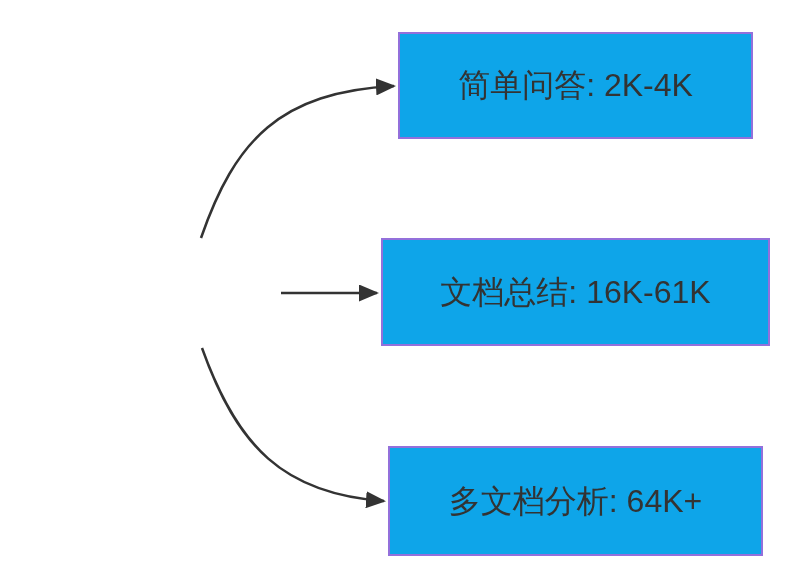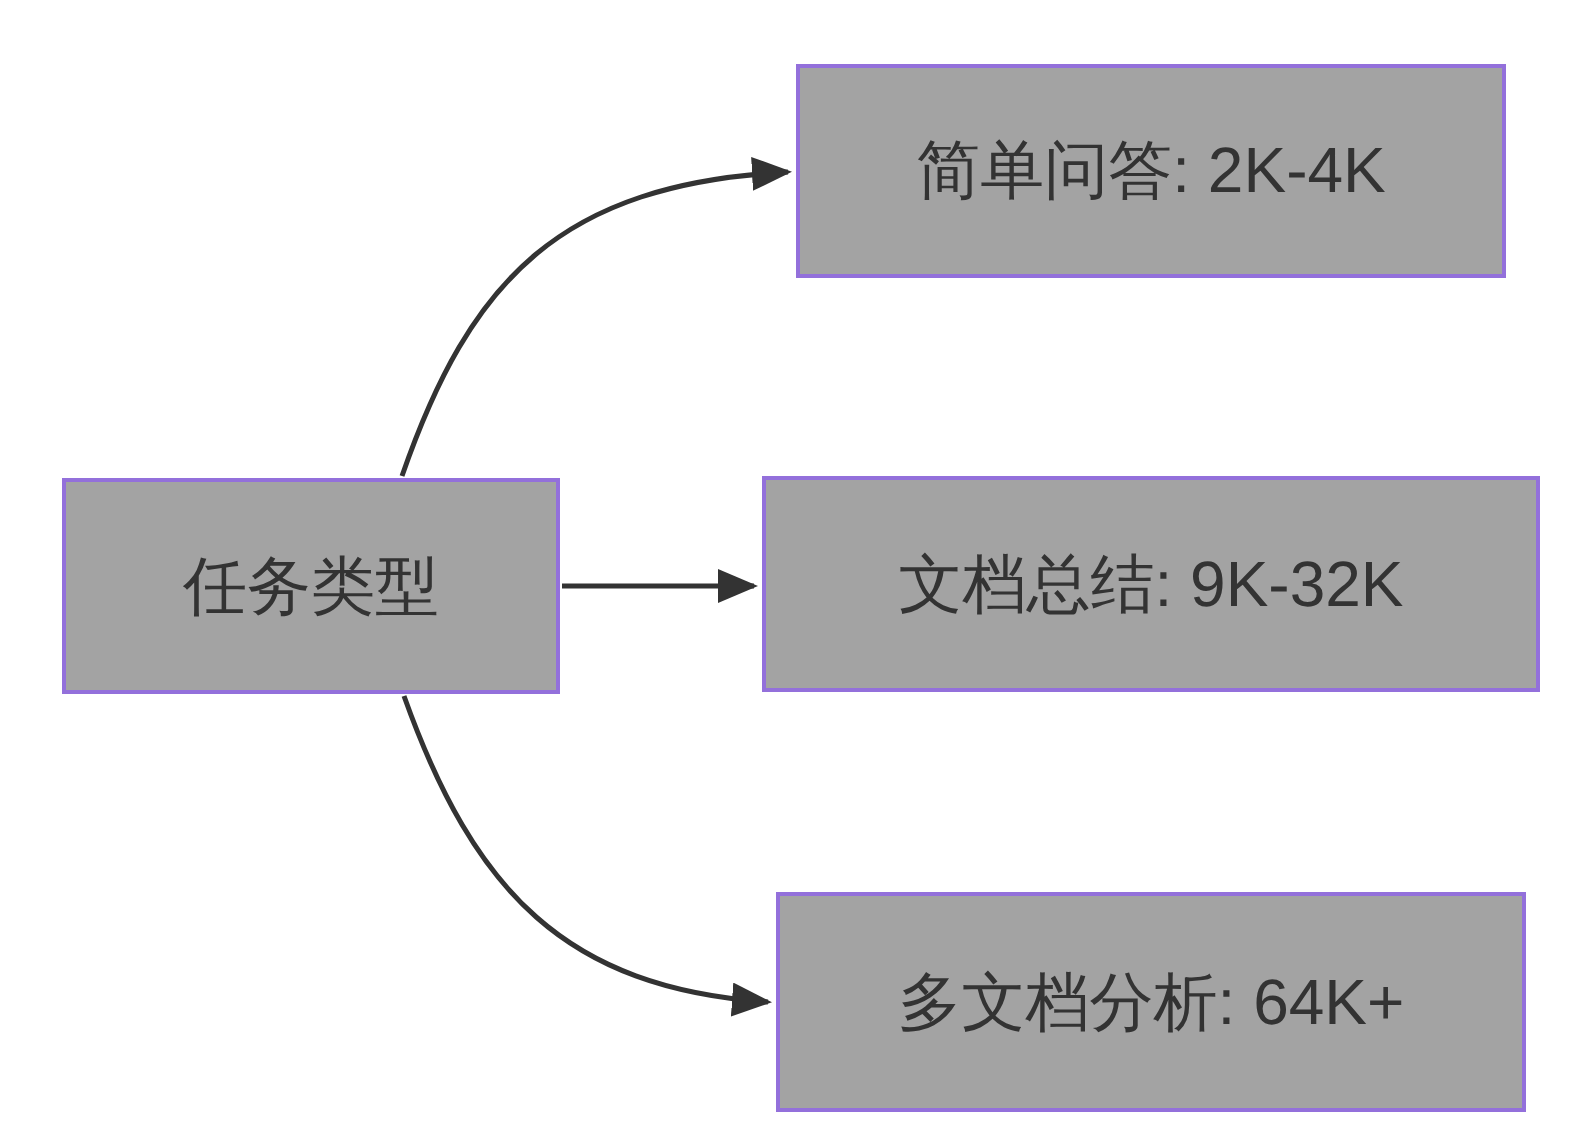--- a/index.html
+++ b/index.html
@@ -22,21 +22,21 @@
   }
   .edges {
     position: absolute;
     left: 0;
     top: 0;
     pointer-events: none;
   }
   .node {
     position: absolute;
     box-sizing: border-box;
-    background: #a3a3a3;
+    background: #0ea5e9;
     border: 2.5px solid #9370DB;
     display: flex;
     align-items: center;
     justify-content: center;
     font-size: 32px;
     line-height: 1.2;
     color: #333333;
     white-space: nowrap;
     text-align: center;
   }
@@ -57,21 +57,20 @@
       </marker>
     </defs>
 
     <path d="M201,238 C235,140 280,92 394,86" fill="none" stroke="#333333" stroke-width="2.5" marker-end="url(#arrowhead)"></path>
 
     <path d="M281,293 L377,293" fill="none" stroke="#333333" stroke-width="2.5" marker-end="url(#arrowhead)"></path>
 
     <path d="M202,348 C237,446 283,494 384,501" fill="none" stroke="#333333" stroke-width="2.5" marker-end="url(#arrowhead)"></path>
   </svg>
 
-  <div class="node node-root">任务类型</div>
 
   <div class="node node-a">简单问答: 2K-4K</div>
 
-  <div class="node node-b">文档总结: 9K-32K</div>
+  <div class="node node-b">文档总结: 16K-61K</div>
 
   <div class="node node-c">多文档分析: 64K+</div>
 
 </div>
 
 </body></html>

